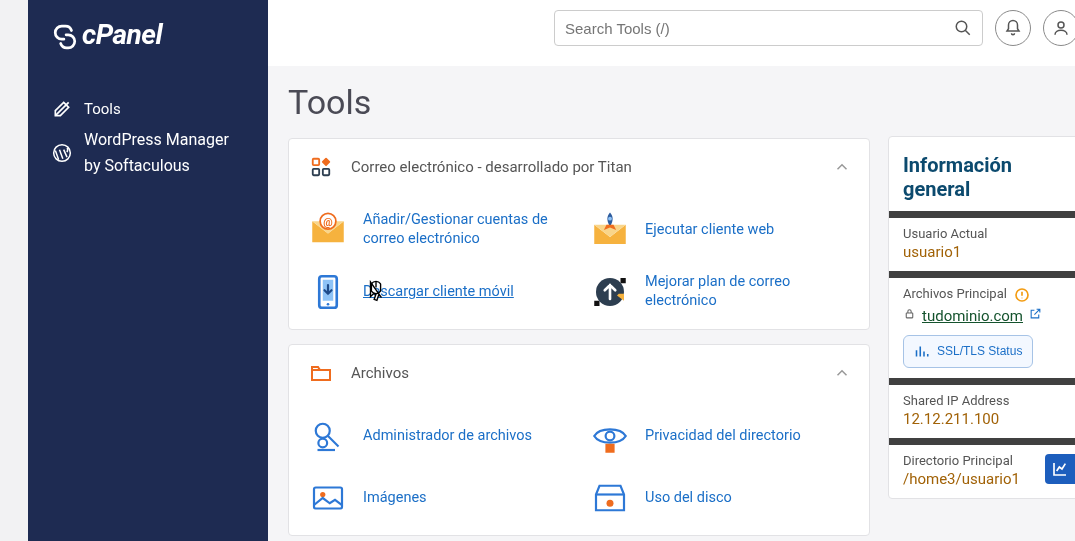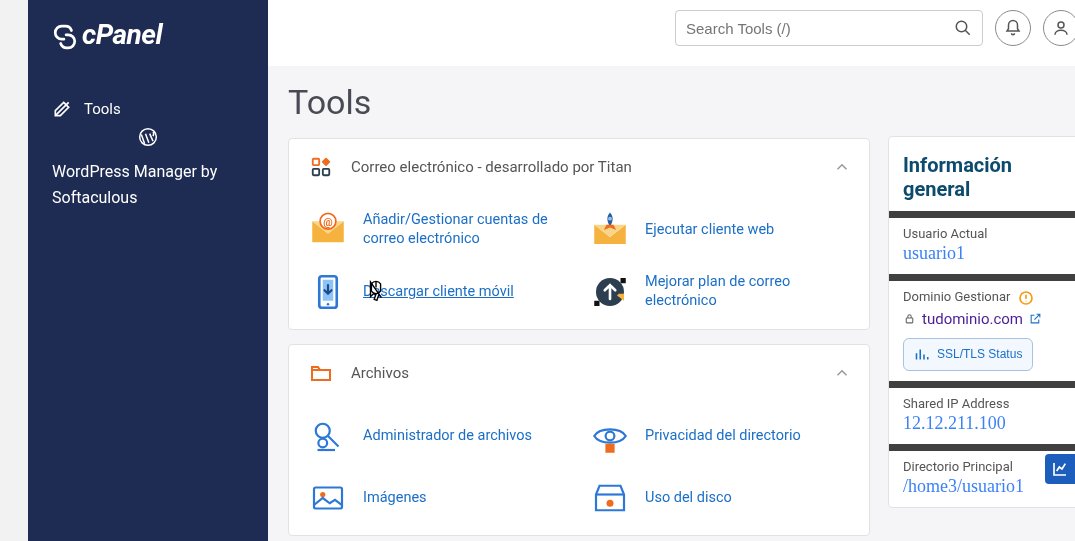--- a/index.html
+++ b/index.html
@@ -6,27 +6,27 @@
 body { font-family: -apple-system, BlinkMacSystemFont, "Segoe UI", Roboto, Arial, sans-serif; background: #f2f2f3; color: #2c3e50; overflow: hidden; width: 1075px; height: 541px; }
 .app { display: flex; width: 100%; height: 100%; margin-left: 28px; }
 
 
 .sidebar { width: 240px; background: #1e2b52; color: #fff; flex-shrink: 0; padding: 18px 24px; }
 .logo { display: flex; align-items: center; gap: 4px; margin-bottom: 40px; }
 .logo-text { font-style: italic; font-weight: 700; font-size: 28px; letter-spacing: -0.5px; }
 .logo-mark { width: 26px; height: 26px; position: relative; top: 2px; }
 .nav-item { display: flex; align-items: center; gap: 12px; padding: 8px 0; font-size: 15px; cursor: pointer; }
 .nav-multiline { display: block; line-height: 1.5; padding: 0 0 8px 0; }
-.nav-multiline .row1 { display: flex; gap: 12px; align-items: center; flex-direction: column; }
+.nav-multiline .row1 { display: flex; gap: 12px; align-items: center; }
 .nav-icon { width: 20px; height: 20px; flex-shrink: 0; }
 
 
 .main { flex: 1; display: flex; flex-direction: column; background: #f5f5f7; }
 .topbar { background: #fff; padding: 10px 24px 20px; display: flex; justify-content: flex-end; align-items: center; gap: 12px; }
-.search { width: 308px; height: 36px; border: 1px solid #ccc; border-radius: 4px; display: flex; align-items: center; padding: 0 10px; }
+.search { width: 429px; height: 36px; border: 1px solid #ccc; border-radius: 4px; display: flex; align-items: center; padding: 0 10px; }
 .search input { flex: 1; border: none; outline: none; font-size: 15px; color: #555; background: transparent; }
 .topbar-icon { width: 36px; height: 36px; border: 1.5px solid #8a8a8a; border-radius: 50%; display: flex; align-items: center; justify-content: center; color: #555; cursor: pointer; }
 .topbar-icon svg { width: 18px; height: 18px; }
 
 .content { flex: 1; display: flex; gap: 18px; padding: 16px 20px; overflow-y: auto; }
 .page-title { font-size: 34px; color: #4a4a55; font-weight: 400; margin-bottom: 16px; }
 .left-col { flex: 1; }
 .cards { display: flex; flex-direction: column; gap: 14px; }
 .card { background: #fff; border: 1px solid #e2e2e5; border-radius: 4px; }
 .card-header { display: flex; align-items: center; padding: 14px 18px; gap: 16px; cursor: pointer; }
@@ -39,23 +39,23 @@
 .tool-label { font-size: 14.5px; color: #1b6fc7; line-height: 1.3; }
 .tool-label.underline { text-decoration: underline; }
 
 
 .right-col { width: 195px; flex-shrink: 0; }
 .info-card { background: #fff; border: 1px solid #e2e2e5; border-radius: 4px; }
 .info-title { font-size: 20px; font-weight: 700; padding: 16px 14px 10px; color: #0c4a6e; }
 .info-section { padding: 8px 14px 10px; border-top: 7px solid #404040; }
 .info-section:first-of-type { border-top: none; }
 .info-label { font-size: 13px; color: #555; margin-bottom: 2px; }
-.info-value { font-size: 18px; color: #3b82f6; font-family: Liberation Serif, serif; }
+.info-value { font-size: 15px; color: #a16207; }
 .warn-icon { color: #f39c12; margin-left: 4px; vertical-align: middle; }
-.domain-line { display: flex; align-items: center; gap: 6px; font-size: 15px; color: #4c1d95; margin-top: 4px; }
+.domain-line { display: flex; align-items: flex-start; gap: 6px; font-size: 15px; color: #14532d; margin-top: 4px; text-decoration: underline; }
 .lock-small { color: #666; }
 .ext-link { color: #1b6fc7; }
 .ssl-btn { margin-top: 10px; border: 1px solid #a6c3e6; background: #f3f8ff; color: #1b6fc7; border-radius: 6px; padding: 8px 10px; font-size: 12px; display: flex; align-items: center; gap: 8px; cursor: pointer; }
 
 
 .cursor { position: absolute; left: 365px; top: 280px; font-size: 22px; pointer-events: none; }
 
 
 .float-btn { position: absolute; right: 0; top: 454px; width: 30px; height: 30px; background: #1d5ebd; color: #fff; display: flex; align-items: center; justify-content: center; border-radius: 4px 0 0 4px; cursor: pointer; }
 </style>
@@ -246,21 +246,21 @@
 
       <div class="right-col" style="margin-top:54px">
         <div class="info-card">
           <div class="info-title">Información general</div>
           <div class="info-section">
             <div class="info-label">Usuario Actual</div>
             <div class="info-value">usuario1</div>
           </div>
           <div class="info-section">
             <div class="info-label">
-              <span>Dominio Gestionar</span>
+              <span>Archivos Principal</span>
               <svg class="warn-icon" width="16" height="16" viewBox="0 0 24 24" fill="none" stroke="#f39c12" stroke-width="2.5">
                   <circle cx="12" cy="12" r="9"></circle>
                   <path d="M12 7v6M12 16v1"></path>
                 </svg>
             </div>
             <div class="domain-line">
               <svg class="lock-small" width="13" height="13" viewBox="0 0 24 24" fill="none" stroke="#666" stroke-width="2">
                   <rect x="6" y="11" width="12" height="9" rx="1"></rect>
                   <path d="M9 11V8a3 3 0 0 1 6 0v3"></path>
                 </svg>

